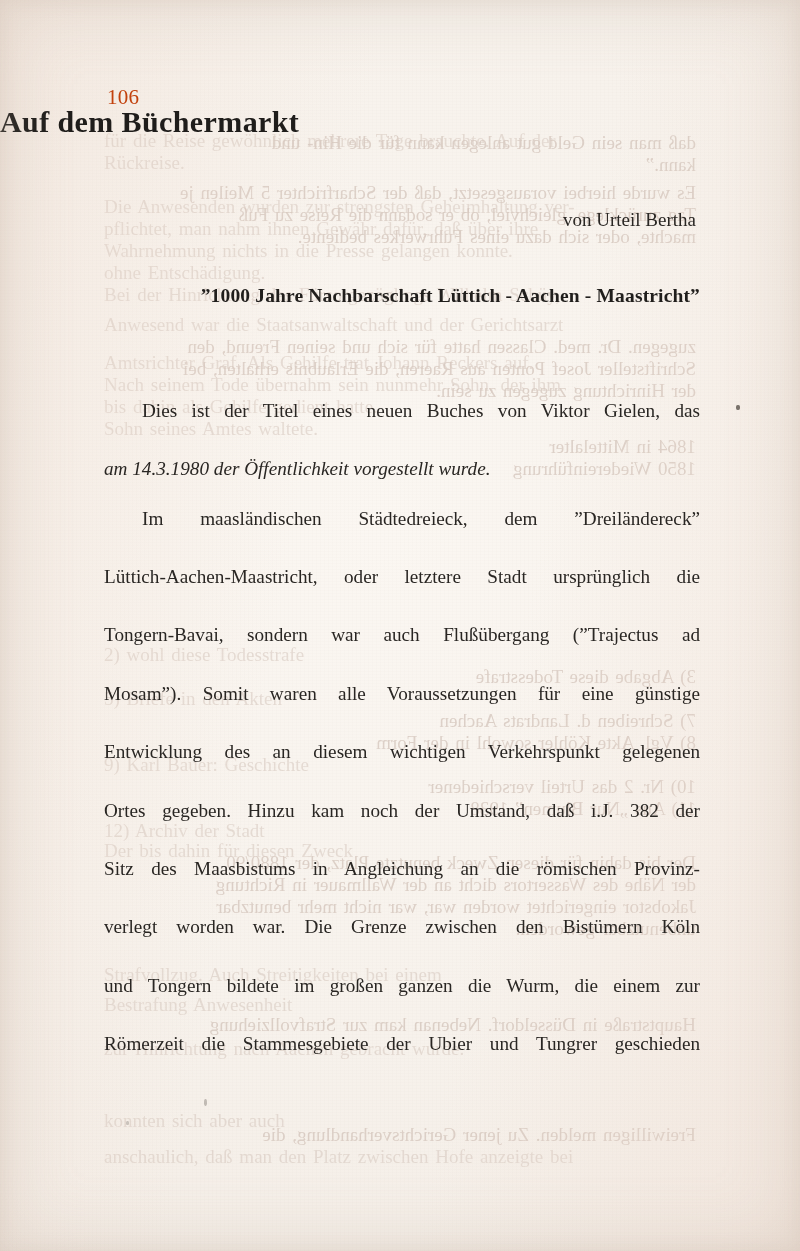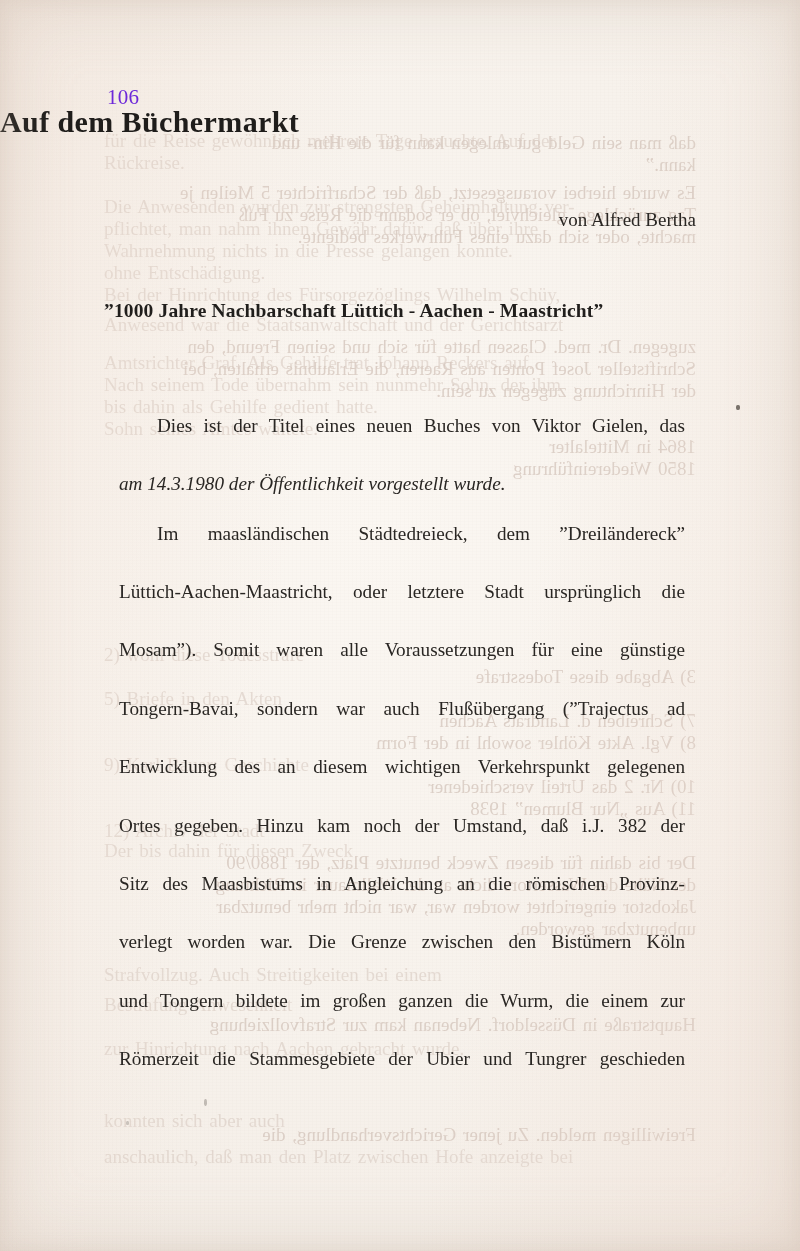--- a/index.html
+++ b/index.html
@@ -86,21 +86,21 @@
     height: 1251px;
   }
 
   .folio {
     position: absolute;
     left: 107px;
     top: 85px;
     font-size: 21px;
     line-height: 24px;
     letter-spacing: .3px;
-    color: #6d28d9;
+    color: #c2410c;
   }
 
   .doc-title {
     position: absolute;
     left: 0;
     top: 104px;
     width: 800px;
     text-align: left;
     font-size: 30px;
     line-height: 36px;
@@ -116,43 +116,43 @@
     width: 592px;
     text-align: right;
     font-size: 19px;
     line-height: 24px;
     color: #2a2724;
   }
 
   .subtitle {
     position: absolute;
     left: 104px;
-    top: 298px;
+    top: 283px;
     width: 596px;
-    text-align: left;
+    text-align: right;
     font-size: 19.5px;
     line-height: 26px;
     font-weight: bold;
     letter-spacing: .15px;
     color: #201e1c;
     white-space: nowrap;
   }
 
   #body-text {
     position: absolute;
     left: 104px;
     top: 396px;
     width: 596px;
     font-size: 19.2px;
     line-height: 29.2px;
     text-align: justify;
     color: #292623;
   }
   #body-text p {
-    margin: 15px;
+    margin: 0;
     text-indent: 38px;
   }
   #body-text p.gap {
     margin-top: 20px;
   }
   
   #body-text .jline {
     display: block;
     text-align: justify;
   }
@@ -244,34 +244,34 @@
 
   <div id="paper-grain"></div>
   <div id="paper-warm"></div>
 
   <div id="content">
 
     <div class="folio">106</div>
 
     <div class="doc-title">Auf dem Büchermarkt</div>
 
-    <div class="byline">von Alfred Bertha</div>
+    <div class="byline">von Urteil Bertha</div>
 
     <div class="subtitle">”1000 Jahre Nachbarschaft Lüttich - Aachen - Maastricht”</div>
 
     <div id="body-text">
         <p style="text-indent: 0px;">
           <span class="jline"><span class="ind"></span>Dies ist der Titel eines neuen Buches von Viktor Gielen, das</span>
           <span class="lastline">am 14.3.1980 der Öffentlichkeit vorgestellt wurde.</span>
         </p>
         <p class="gap" style="text-indent: 0px;">
           <span class="jline"><span class="ind"></span>Im maasländischen Städtedreieck, dem ”Dreiländereck”</span>
           <span class="jline">Lüttich-Aachen-Maastricht, oder letztere Stadt ursprünglich die</span>
+          <span class="jline">Tongern-Bavai, sondern war auch Flußübergang (”Trajectus ad</span>
           <span class="jline">Mosam”). Somit waren alle Voraussetzungen für eine günstige</span>
-          <span class="jline">Tongern-Bavai, sondern war auch Flußübergang (”Trajectus ad</span>
           <span class="jline">Entwicklung des an diesem wichtigen Verkehrspunkt gelegenen</span>
           <span class="jline">Ortes gegeben. Hinzu kam noch der Umstand, daß i.J. 382 der</span>
           <span class="jline">Sitz des Maasbistums in Angleichung an die römischen Provinz-</span>
           <span class="jline">verlegt worden war. Die Grenze zwischen den Bistümern Köln</span>
           <span class="jline">und Tongern bildete im großen ganzen die Wurm, die einem zur</span>
           <span class="jline">Römerzeit die Stammesgebiete der Ubier und Tungrer geschieden</span>
         </p>
       </div>
 
   </div>

